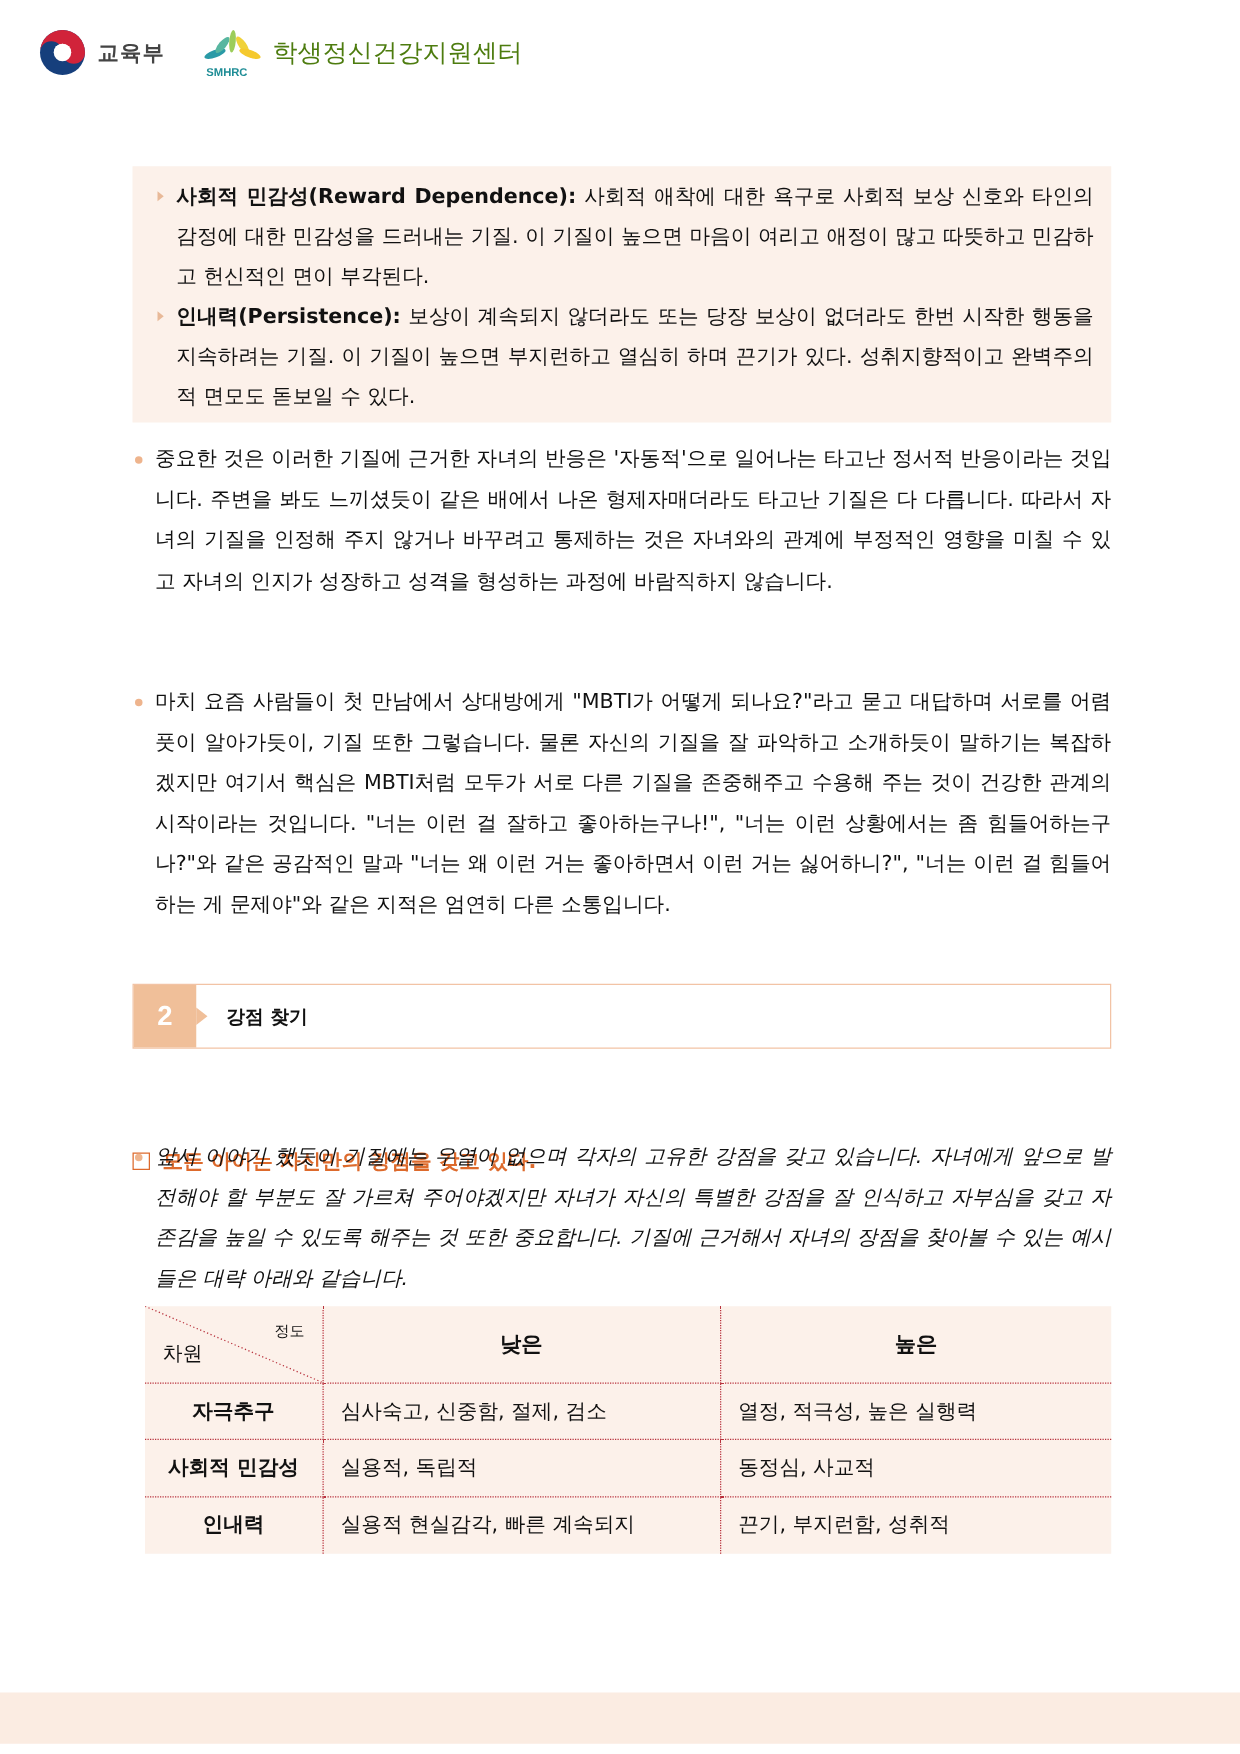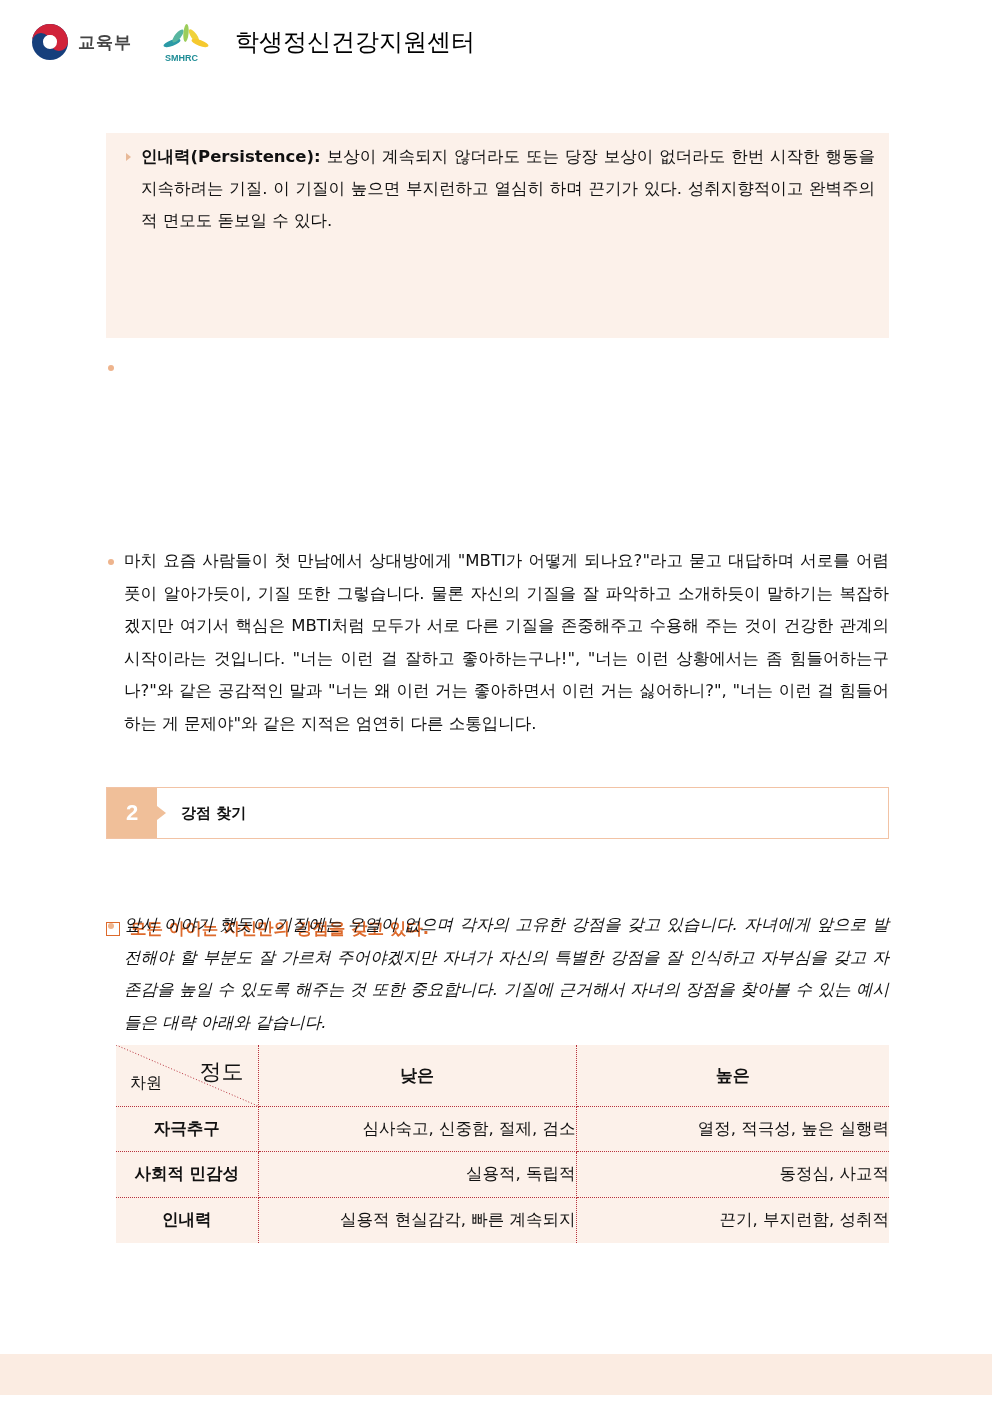--- a/index.html
+++ b/index.html
@@ -7,21 +7,21 @@
     body { position: relative; font-family: "DejaVu Sans", "Liberation Sans", sans-serif; color: #111; }
 
     
     .header { position: absolute; top: 20px; left: 30px; height: 44px; display: flex; align-items: center; }
     .moe { display: flex; align-items: center; text-align: center; }
     .moe-logo { width: 40px; height: 40px; }
     .moe-text { font-size: 17px; color: #444; margin-left: 8px; letter-spacing: 1px; font-weight: bold; }
     .smhrc { display: flex; align-items: center; margin-left: 30px; }
     .smhrc-logo { width: 48px; height: 42px; position: relative; }
     .smhrc-abbr { position: absolute; bottom: 0; left: 3px; font-size: 9px; font-weight: bold; color: #1f8d96; letter-spacing: 0px; font-family: "Liberation Sans", sans-serif; }
-    .smhrc-text { font-size: 24px; color: #000000; margin-left: 25px; letter-spacing: 0px; }
+    .smhrc-text { font-size: 20px; color: #4d7c0f; margin-left: 8px; letter-spacing: 0px; }
 
     
     .defbox { position: absolute; left: 106px; top: 133px; width: 783px; height: 205px; background: #fcf1ea; padding: 8px 14px 0 20px; }
     .def-item { position: relative; padding-left: 15px; font-size: 16.5px; line-height: 32px; text-align: justify; }
     .def-item .tri { position: absolute; left: 0; top: 12px; width: 0; height: 0; border-top: 4px solid transparent; border-bottom: 4px solid transparent; border-left: 5px solid #e8b998; }
     .def-term { font-weight: bold; }
 
     
     .para { position: absolute; left: 106px; width: 783px; padding-left: 18px; font-size: 16.5px; line-height: 32.5px; text-align: justify; }
     .para .dot { position: absolute; left: 2px; top: 14px; width: 6px; height: 6px; border-radius: 50%; background: #eeb48d; }
@@ -38,26 +38,26 @@
     
     .subhead { position: absolute; left: 106px; top: 918px; font-size: 16.5px; font-weight: bold; color: #dd6a2c; display: flex; align-items: center; }
     .subhead .box { width: 14px; height: 14px; border: 1.5px solid #dd6a2c; margin-right: 10px; }
 
     
     .tbl { position: absolute; left: 116px; top: 1045px; width: 773px; border-collapse: collapse; background: #fcf1ea; font-size: 16.5px; }
     .tbl td, .tbl th { border-bottom: 1px dotted #b8323d; border-right: 1px dotted #b8323d; }
     .tbl tr:last-child td { border-bottom: none; }
     .tbl td:last-child, .tbl th:last-child { border-right: none; }
     .tbl th { height: 61px; font-weight: bold; font-size: 17px; }
-    .tbl td { height: 45.5px; padding-left: 14px; text-align: right; }
+    .tbl td { height: 45.5px; padding-left: 14px; }
     .tbl td.rowhead { text-align: center; font-weight: bold; padding-left: 0; width: 142px; }
     .tbl .col-low { width: 318px; }
     .diag { position: relative; width: 142px; padding: 0; }
     .diag svg { position: absolute; left: 0; top: 0; }
-    .diag .deg { position: absolute; right: 14px; top: 12px; font-weight: normal; font-size: 22px; }
+    .diag .deg { position: absolute; right: 14px; top: 12px; font-weight: normal; font-size: 12px; }
     .diag .dim { position: absolute; left: 14px; bottom: 12px; font-weight: normal; font-size: 16px; }
 
     
     .footer { position: absolute; left: 0; top: 1354px; width: 992px; height: 41px; background: #fbece2; }
   </style>
 </head>
 <body>
 
 <div class="header">
   <div class="moe">
@@ -80,26 +80,31 @@
       </svg>
       <span class="smhrc-abbr">SMHRC</span>
     </div>
     <span class="smhrc-text">학생정신건강지원센터</span>
   </div>
 </div>
 
 <div class="defbox">
   <div class="def-item">
     <span class="tri"></span>
+    <span class="def-term">사회적 민감성(Reward Dependence):</span><span> 사회적 애착에 대한 욕구로 사회적 보상 신호와 타인의 감정에 대한 민감성을 드러내는 기질. 이 기질이 높으면 마음이 여리고 애정이 많고 따뜻하고 민감하고 헌신적인 면이 부각된다.</span>
+  </div>
+  <div class="def-item">
+    <span class="tri"></span>
     <span class="def-term">인내력(Persistence):</span><span> 보상이 계속되지 않더라도 또는 당장 보상이 없더라도 한번 시작한 행동을 지속하려는 기질. 이 기질이 높으면 부지런하고 열심히 하며 끈기가 있다. 성취지향적이고 완벽주의적 면모도 돋보일 수 있다.</span>
   </div>
 </div>
 
 <div class="para p1">
   <span class="dot"></span>
+  <span>중요한 것은 이러한 기질에 근거한 자녀의 반응은 '자동적'으로 일어나는 타고난 정서적 반응이라는 것입니다. 주변을 봐도 느끼셨듯이 같은 배에서 나온 형제자매더라도 타고난 기질은 다 다릅니다. 따라서 자녀의 기질을 인정해 주지 않거나 바꾸려고 통제하는 것은 자녀와의 관계에 부정적인 영향을 미칠 수 있고 자녀의 인지가 성장하고 성격을 형성하는 과정에 바람직하지 않습니다.</span>
 </div>
 
 <div class="para p2">
   <span class="dot"></span>
   <span>마치 요즘 사람들이 첫 만남에서 상대방에게 "MBTI가 어떻게 되나요?"라고 묻고 대답하며 서로를 어렴풋이 알아가듯이, 기질 또한 그렇습니다. 물론 자신의 기질을 잘 파악하고 소개하듯이 말하기는 복잡하겠지만 여기서 핵심은 MBTI처럼 모두가 서로 다른 기질을 존중해주고 수용해 주는 것이 건강한 관계의 시작이라는 것입니다. "너는 이런 걸 잘하고 좋아하는구나!", "너는 이런 상황에서는 좀 힘들어하는구나?"와 같은 공감적인 말과 "너는 왜 이런 거는 좋아하면서 이런 거는 싫어하니?", "너는 이런 걸 힘들어하는 게 문제야"와 같은 지적은 엄연히 다른 소통입니다.</span>
 </div>
 
 <div class="section">
   <div class="section-num">2</div>
   <div class="section-title">강점 찾기</div>

